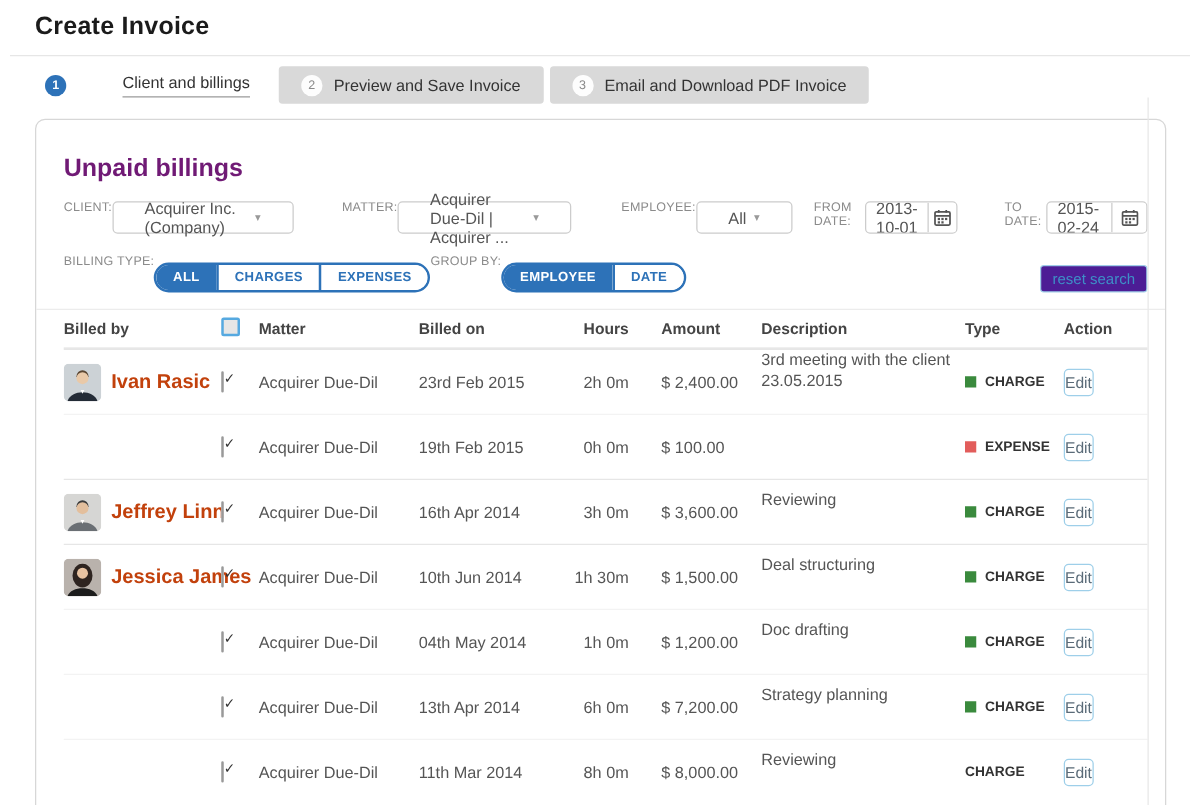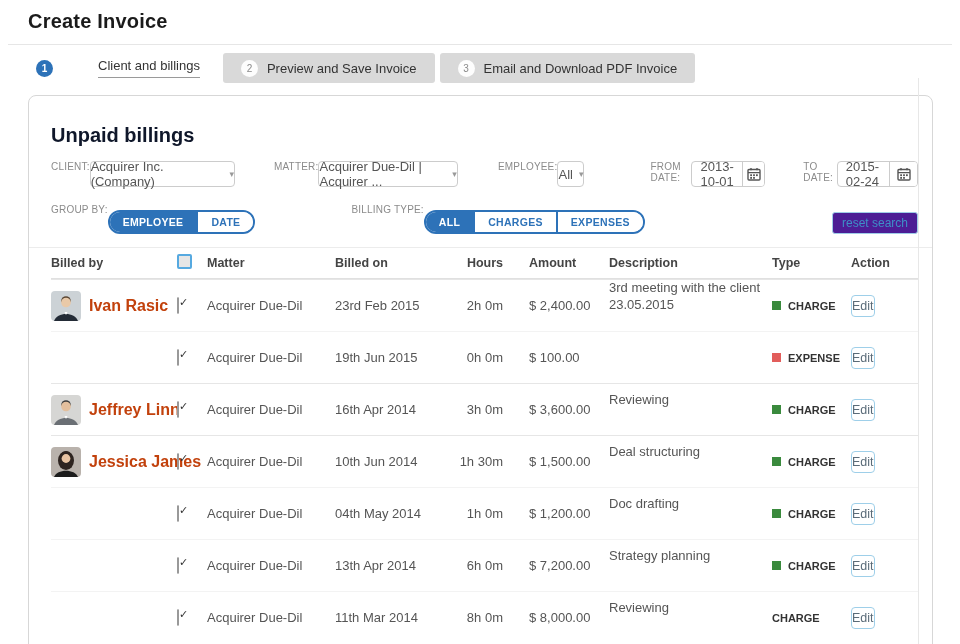--- a/index.html
+++ b/index.html
@@ -18,29 +18,29 @@
          color:#333; background:#d9d9d9; border-radius:3px; cursor:default; }
   .tab.active { background:transparent; padding-left:8px; }
   .tab-num { width:17px; height:17px; border-radius:50%; background:#fdfdfd; color:#8a8a8a;
              font-size:10px; display:flex; align-items:center; justify-content:center; }
   .tab.active .tab-num { background:var(--accent); color:#fff; font-weight:700; }
   .tab.active .tab-label { border-bottom:1px solid #9a9a9a; padding-bottom:4px;margin-left:36px; }
 
   
   .panel { margin-top:12px; width:905px; height:600px; border:1px solid #d7d7d7;
            border-radius:8px; background:#fff; padding:0 14px 0 22px; }
-  .panel-heading { font-size:20px; font-weight:700; color:#0f172a; margin:28px 0 14px 0; }
+  .panel-heading { font-size:20px; font-weight:700; color:#701a75; margin:28px 0 14px 0; }
 
   
   .filters { display:flex; }
   .fgroup { display:flex; flex-direction:row; }
   .flabel { font-size:10px; color:#8b8b8b; letter-spacing:.2px; margin-bottom:5px; }
   .select { height:26px; border:1px solid #ccc; border-radius:4px; background:#fff;
             display:flex; align-items:center; justify-content:space-between;
-            padding:0 0; font-size:13px; color:#555; }
+            padding:0 25px; font-size:13px; color:#555; }
   .caret { font-size:9px; color:#999; margin-left:6px; }
   .dategroup { height:26px; border:1px solid #ccc; border-radius:4px; background:#fff;
                display:flex; align-items:stretch; overflow:hidden; }
   .dateval { flex:1; display:flex; align-items:center; padding:0 8px; font-size:13px; color:#555; }
   .calbtn { width:28px; display:flex; align-items:center; justify-content:center;
             border-left:1px solid #ccc; background:#fff; cursor:pointer; }
 
   .w-client{width:186px; margin-right:39px;} .w-matter{width:186px; margin-right:40px;}
   .w-emp{width:118px; margin-right:36px;} .w-date{width:116px;} .gap-date{margin-right:38px;}
 
@@ -172,33 +172,33 @@
               <rect x="9" y="7.3" width="1.8" height="1.8" fill="#555"></rect>
                 <rect x="3.2" y="10" width="1.8" height="1.8" fill="#555"></rect>
               <rect x="6.1" y="10" width="1.8" height="1.8" fill="#555"></rect>
             </svg>
           </div>
         </div>
       </div>
     </div>
 
     <div class="row2">
-      <div class="fgroup grp">
-        <span class="flabel">GROUP BY:</span>
-        <div class="seg">
-          <span class="seg-item on">EMPLOYEE</span>
-          <span class="seg-item">DATE</span>
-        </div>
-      </div>
       <div class="fgroup">
         <span class="flabel">BILLING TYPE:</span>
         <div class="seg">
           <span class="seg-item on">ALL</span>
           <span class="seg-item">CHARGES</span>
           <span class="seg-item">EXPENSES</span>
+        </div>
+      </div>
+      <div class="fgroup grp">
+        <span class="flabel">GROUP BY:</span>
+        <div class="seg">
+          <span class="seg-item on">EMPLOYEE</span>
+          <span class="seg-item">DATE</span>
         </div>
       </div>
       <div class="reset-wrap">
         <button class="reset-btn">reset search</button>
       </div>
     </div>
 
     <hr class="divider">
 
     <div class="t-grid t-head">
@@ -234,21 +234,21 @@
           <span class="sw sw-charge"></span>
           <span>CHARGE</span>
         </span>
       <span><button class="edit-btn">Edit</button></span>
     </div>
 
     <div class="t-grid t-row">
       <span></span>
       <span><span class="cb checked"></span></span>
       <span>Acquirer Due-Dil</span>
-      <span>19th Jun 2015</span>
+      <span>19th Feb 2015</span>
       <span class="c-hours">0h 0m</span>
       <span class="c-amount">$ 100.00</span>
       <span class="c-desc"></span>
       <span class="typecell">
           <span class="sw sw-expense"></span>
           <span>EXPENSE</span>
         </span>
       <span><button class="edit-btn">Edit</button></span>
     </div>
 

